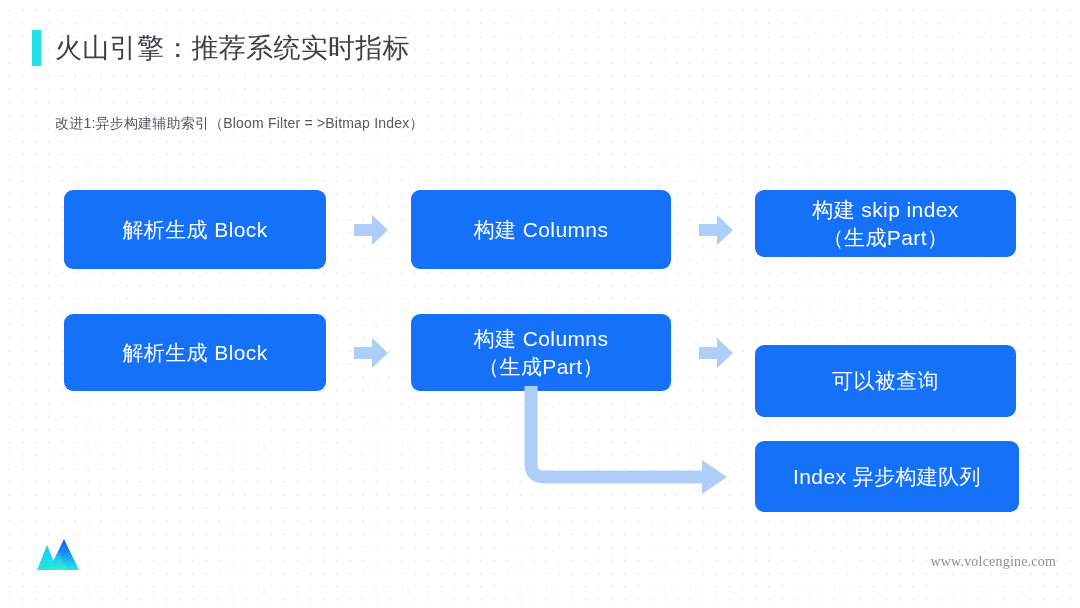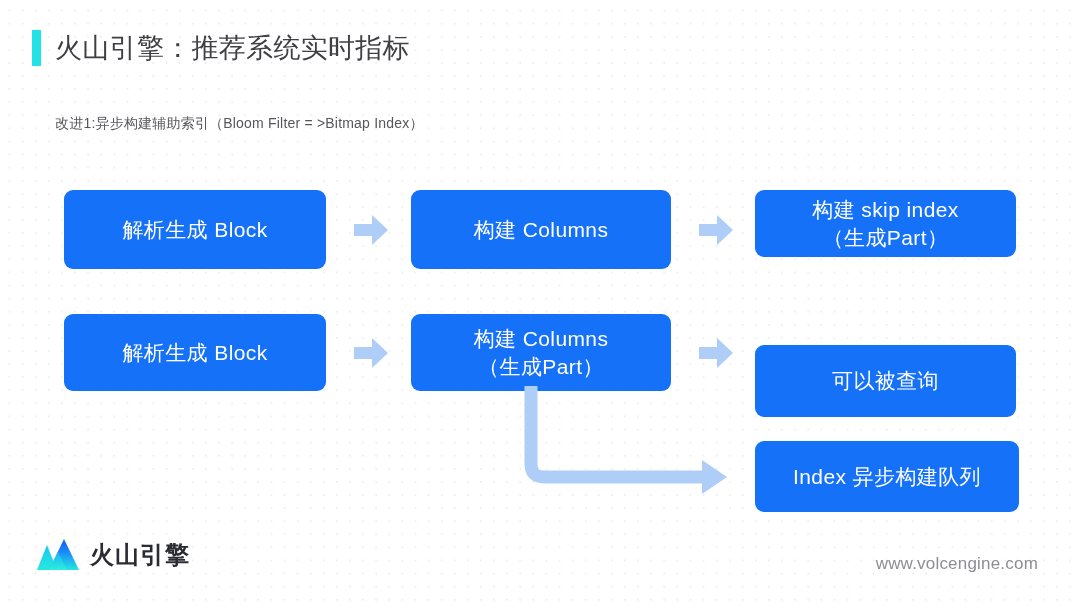--- a/index.html
+++ b/index.html
@@ -112,25 +112,26 @@
   .logo-mark { width: 44px; height: 34px; display: block; }
   .logo-text {
     font-size: 24px;
     font-weight: bold;
     color: #2b2b33;
     letter-spacing: 1px;
     line-height: 30px;
   }
   .site-url {
     position: absolute;
-    right: 42px;
+    right: 24px;
     top: 554px;
-    font-size: 17px;
+    font-size: 14px;
     color: #8d8d96;
     letter-spacing: .2px;
+    font-family: Liberation Serif, serif;
   }
 </style>
 </head>
 <body>
 
 <div id="slide">
 
   <div class="accent-bar"></div>
   <div class="slide-title">火山引擎：推荐系统实时指标</div>
   <div class="slide-subtitle">改进1:异步构建辅助索引（Bloom Filter = &gt;Bitmap Index）</div>
@@ -216,18 +217,17 @@
           <linearGradient id="pkC" x1="0" y1="1" x2="0" y2="0">
             <stop offset="0" stop-color="#2ff0dc"></stop>
             <stop offset="1" stop-color="#16b4f2"></stop>
           </linearGradient>
         </defs>
         <path d="M11 7 L21 32 L1 32 Z" fill="url(#pkA)"></path>
         <path d="M28 1 L43 32 L13 32 Z" fill="url(#pkB)"></path>
         <path d="M22 14 L31 32 L13 32 Z" fill="url(#pkC)" opacity="0.95"></path>
       </svg>
     </span>
-    <span class="logo-text">火山引擎</span>
   </div>
 
   <div class="site-url">www.volcengine.com</div>
 
 </div>
 
 </body></html>

